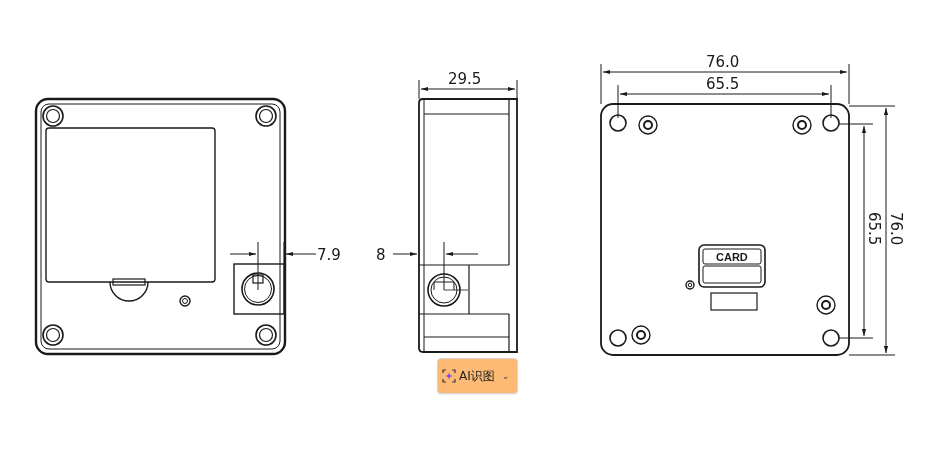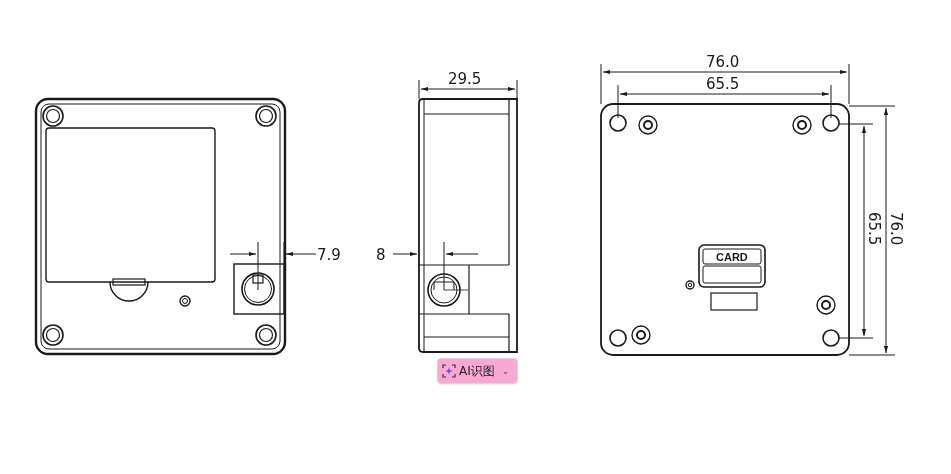--- a/index.html
+++ b/index.html
@@ -1,19 +1,19 @@
 <!DOCTYPE html>
 <html><head>
 <meta charset="utf-8">
 <style>
   html,body{margin:0;padding:0;background:#ffffff;}
   body{width:951px;height:474px;position:relative;overflow:hidden;font-family:"DejaVu Sans",sans-serif;}
   svg{position:absolute;left:0;top:0;}
   .dim{font-family:"DejaVu Sans",sans-serif;font-size:15px;fill:#1a1a1a;}
-  .ai-btn{position:absolute;left:437px;top:358px;width:81px;height:26px;border:1px solid #d6d6d6;border-radius:4px;background:#f9a8d4;display:flex;align-items:center;box-sizing:border-box;padding:0 4px;gap:3px;font-size:12px;color:#222;cursor:pointer;box-shadow:0 1px 2px rgba(0,0,0,0.08);}
+  .ai-btn{position:absolute;left:437px;top:358px;width:81px;height:36px;border:1px solid #d6d6d6;border-radius:4px;background:#fdba74;display:flex;align-items:center;box-sizing:border-box;padding:0 4px;gap:3px;font-size:12px;color:#222;cursor:pointer;box-shadow:0 1px 2px rgba(0,0,0,0.08);}
   .ai-icon{width:14px;height:14px;position:relative;display:inline-block;}
   .ai-label{font-family:"DejaVu Sans",sans-serif;font-size:12px;}
   .ai-chev{font-size:9px;color:#444;margin-left:4px;}
 </style>
 </head>
 <body>
 
 <svg width="951" height="474" viewBox="0 0 951 474">
   <defs>
     <marker id="arr" viewBox="0 0 10 10" refX="10" refY="5" markerWidth="7" markerHeight="7" orient="auto-start-reverse">

